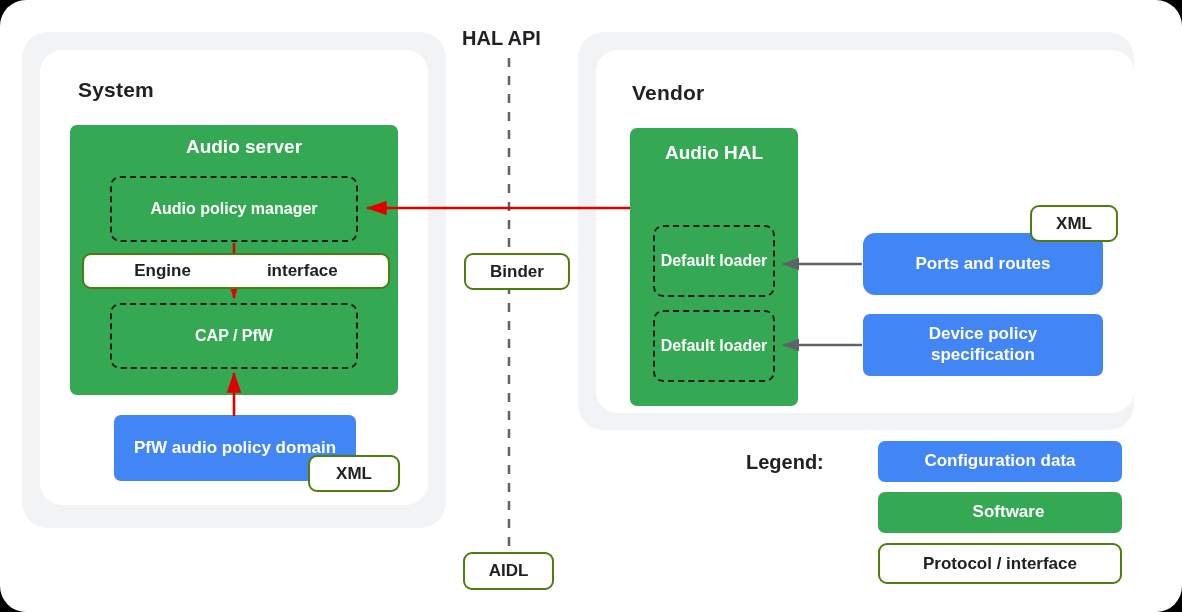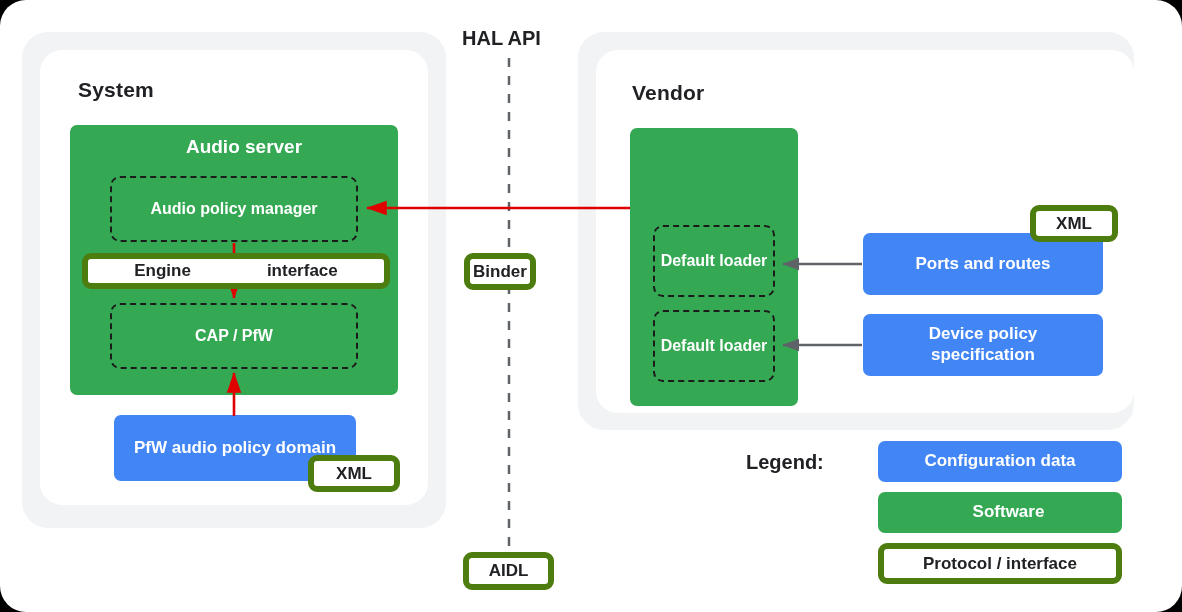--- a/index.html
+++ b/index.html
@@ -82,21 +82,21 @@
     font-weight: bold;
     font-size: 16px;
     line-height: 1.2;
     box-sizing: border-box;
   }
 
   
   .pill {
     position: absolute;
     background: #ffffff;
-    border: 6px solid #4d7c0f;
+    border: 2px solid #4d7c0f;
     border-radius: 9px;
     display: flex;
     align-items: center;
     justify-content: center;
     text-align: center;
     color: #202124;
     font-weight: bold;
     font-size: 17px;
     box-sizing: border-box;
     z-index: 6;
@@ -161,31 +161,32 @@
   <div class="dashed-sub" style="left:110px; top:303px; width:248px; height:66px;">CAP / PfW</div>
 
   <div class="block blue" style="left:114px; top:415px; width:242px; height:66px; font-size:17px; padding:0 18px;">PfW audio policy domain</div>
   <div class="pill" style="left:308px; top:455px; width:92px; height:37px;">XML</div>
 
   <div class="group-shell" style="left:578px; top:32px; width:556px; height:398px;"></div>
   <div class="group-inner" style="left:596px; top:50px; width:538px; height:363px;"></div>
   <div class="group-title" style="left:632px; top:81px;">Vendor</div>
 
   <div class="block green" style="left:630px; top:128px; width:168px; height:278px;"></div>
+  <div class="block-heading" style="left:630px; top:142px; width:168px; text-align:center;">Audio HAL</div>
 
   <div class="dashed-sub" style="left:653px; top:225px; width:122px; height:72px;">Default loader</div>
   <div class="dashed-sub" style="left:653px; top:310px; width:122px; height:72px;">Default loader</div>
 
-  <div class="block blue" style="left:863px; top:233px; width:240px; height:62px; font-size:17px; padding:0 11px;">Ports and routes</div>
+  <div class="block blue" style="left:863px; top:233px; width:240px; height:62px; font-size:17px; padding:0 11px;border-radius:12px;">Ports and routes</div>
   <div class="pill" style="left:1030px; top:205px; width:88px; height:37px;">XML</div>
 
   <div class="block blue" style="left:863px; top:314px; width:240px; height:62px; font-size:17px; padding:12px 14px;">Device policy specification</div>
 
   <div class="hal-api-label" style="left:462px; top:27px;">HAL API</div>
-  <div class="pill" style="left:464px; top:253px; width:72px; height:37px;">Binder</div>
+  <div class="pill" style="left:464px; top:253px; width:106px; height:37px;">Binder</div>
   <div class="pill" style="left:463px; top:552px; width:91px; height:38px;">AIDL</div>
 
   <div class="legend-label" style="left:746px; top:451px;">Legend:</div>
   <div class="block blue" style="left:878px; top:441px; width:244px; height:41px; font-size:17px;">Configuration data</div>
   <div class="block green" style="left:878px; top:492px; width:244px; height:41px; font-size:17px;">Software</div>
   <div class="pill" style="left:878px; top:543px; width:244px; height:41px; font-size:17px;">Protocol / interface</div>
 
   <svg class="overlay" viewBox="0 0 1182 612">
     <defs>
       <marker id="arrow-red" markerWidth="9" markerHeight="9" refX="7.6" refY="3.2" orient="auto" markerUnits="strokeWidth">

